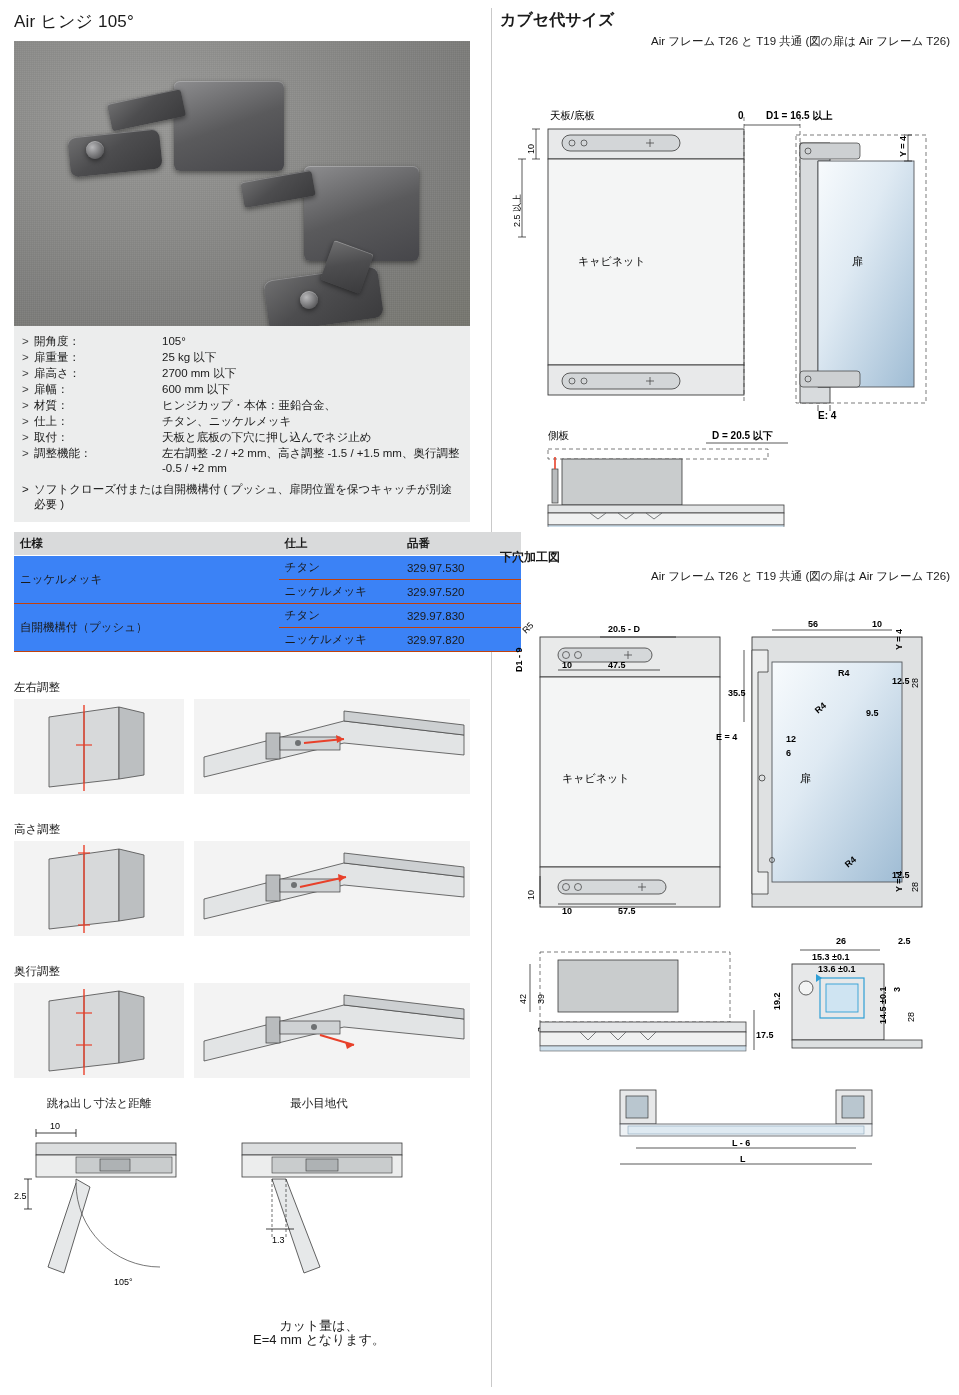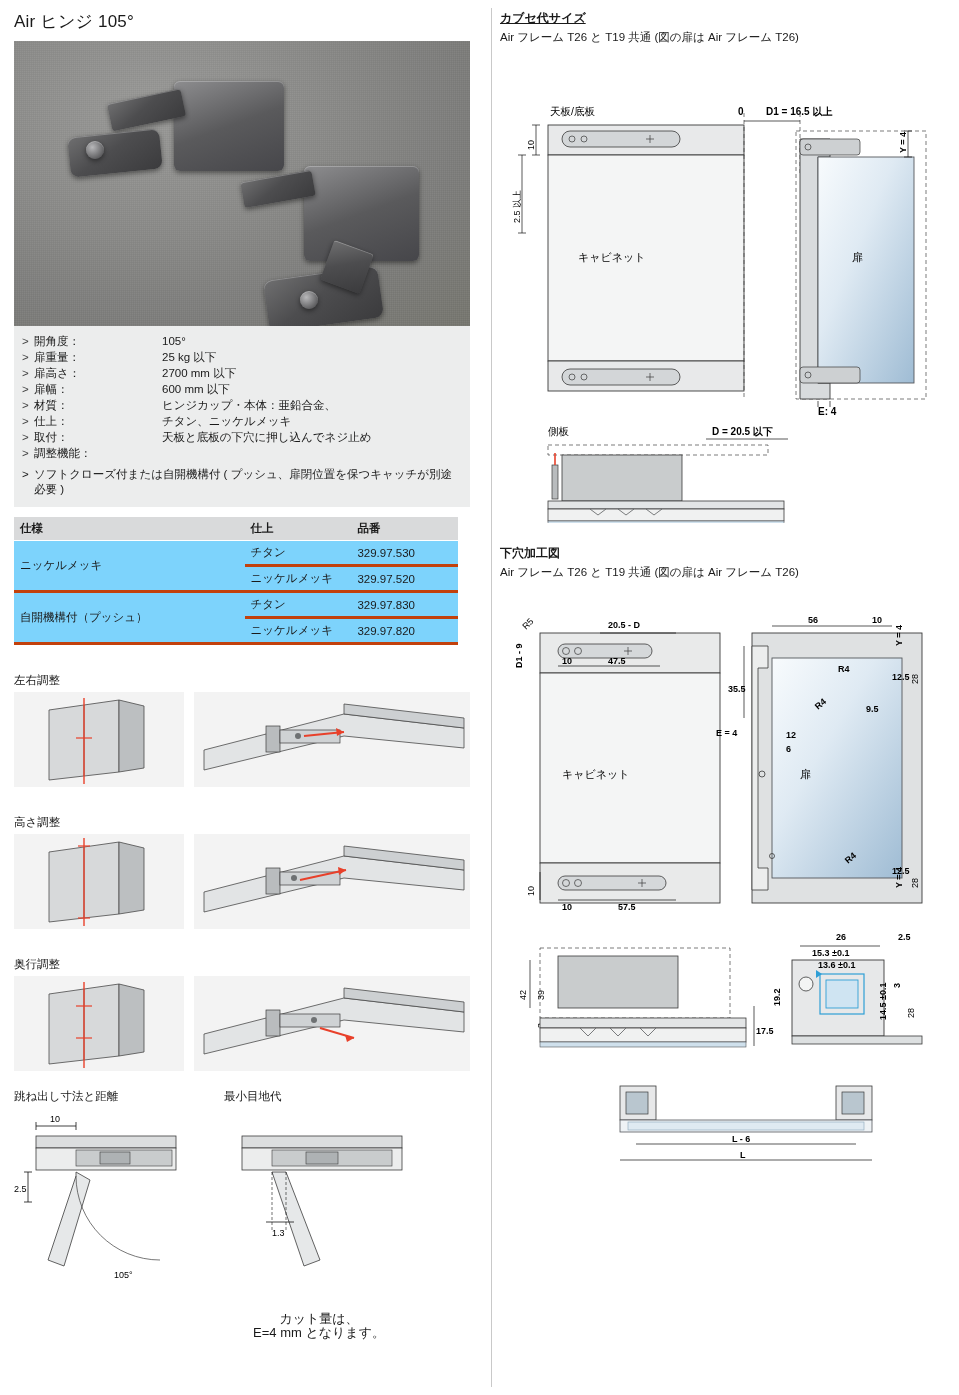--- a/index.html
+++ b/index.html
@@ -41,48 +41,48 @@
   
   .specbox { background:#eceded; width:456px; margin-top:0; padding:8px 8px 10px 8px; }
   .specrow { display:flex; font-size:11.5px; line-height:15px; margin-bottom:1px; }
   .specrow .gt { width:12px; color:#444; flex:0 0 12px; }
   .specrow .k { width:128px; flex:0 0 128px; }
   .specrow .v { flex:1; }
   .specnote { display:flex; font-size:11.5px; line-height:15px; margin-top:6px; }
   .specnote .gt { width:12px; flex:0 0 12px; }
 
   
-  table.partno { width:444px; border-collapse:collapse; margin-top:10px; font-size:11.5px; }
+  table.partno { width:507px; border-collapse:collapse; margin-top:10px; font-size:11.5px; }
   table.partno th {
     background:#d9dadb; text-align:left; font-weight:bold; padding:4px 6px;
     border-bottom:1px solid #ffffff; font-size:11.5px;
   }
-  table.partno td { padding:4px 6px; background:#7dd3fc; border-bottom:3px solid #c2410c; }
+  table.partno td { padding:4px 6px; background:#3b82f6; border-bottom:1px solid #c2410c; }
   table.partno td.sep { border-top:1px solid #b9bbbb; }
   table.partno col.c1 { width:238px; }
   table.partno col.c2 { width:110px; }
   table.partno col.c3 { width:108px; }
 
   
   .adjblock { margin-top:28px; }
   .adjlabel { font-size:11.5px; margin-bottom:4px; }
   .adjrow { display:flex; gap:10px; }
   .fig { background:#f3f3f3; position:relative; overflow:hidden; }
   .fig-sm { width:170px; height:95px; }
   .fig-lg { width:276px; height:95px; }
 
   .bottomfigs { margin-top:18px; display:flex; gap:40px; }
-  .bf-title { font-size:11.5px; margin-bottom:6px; }
+  .bf-title { font-size:11.5px; margin-bottom:6px;text-align:center; }
   .fig-b1 { width:170px; height:190px; position:relative; }
   .fig-b2 { width:190px; height:190px; position:relative; }
   .cutnote { font-size:13px; line-height:14px; margin-top:12px; text-align:center; width:190px;}
 
   
-  .r-head { font-size:12px; font-weight:bold; margin:0 0 3px 0;text-decoration:underline; }
-  .r-sub { font-size:11.5px; margin:1px 0 8px 0; }
+  .r-head { font-size:16px; font-weight:bold; margin:0 0 3px 0; }
+  .r-sub { font-size:11.5px; margin:1px 0 8px 0;text-align:right; }
   .r-head2 { font-size:12px; font-weight:bold; margin:0 0 3px 0; }
 
   .diagram { position:relative; }
   .d1 { width:440px; height:480px; }
   .d2 { width:440px; height:560px; }
 
   .divider-v { position:absolute; left:491px; top:8px; width:1px; height:1379px; background:#c9c9c9; }
 </style>
 </head>
 <body>
@@ -145,20 +145,21 @@
         <div class="v">チタン、ニッケルメッキ</div>
       </div>
       <div class="specrow">
         <div class="gt">&gt;</div>
         <div class="k">取付：</div>
         <div class="v">天板と底板の下穴に押し込んでネジ止め</div>
       </div>
       <div class="specrow">
         <div class="gt">&gt;</div>
         <div class="k">調整機能：</div>
+        <div class="v">左右調整 -2 / +2 mm、高さ調整 -1.5 / +1.5 mm、奥行調整 -0.5 / +2 mm</div>
       </div>
       <div class="specnote">
         <div class="gt">&gt;</div>
         <div>ソフトクローズ付または自開機構付 ( プッシュ、扉閉位置を保つキャッチが別途必要 )</div>
       </div>
     </div>
 
     <table class="partno">
       <colgroup>
           <col class="c1">

